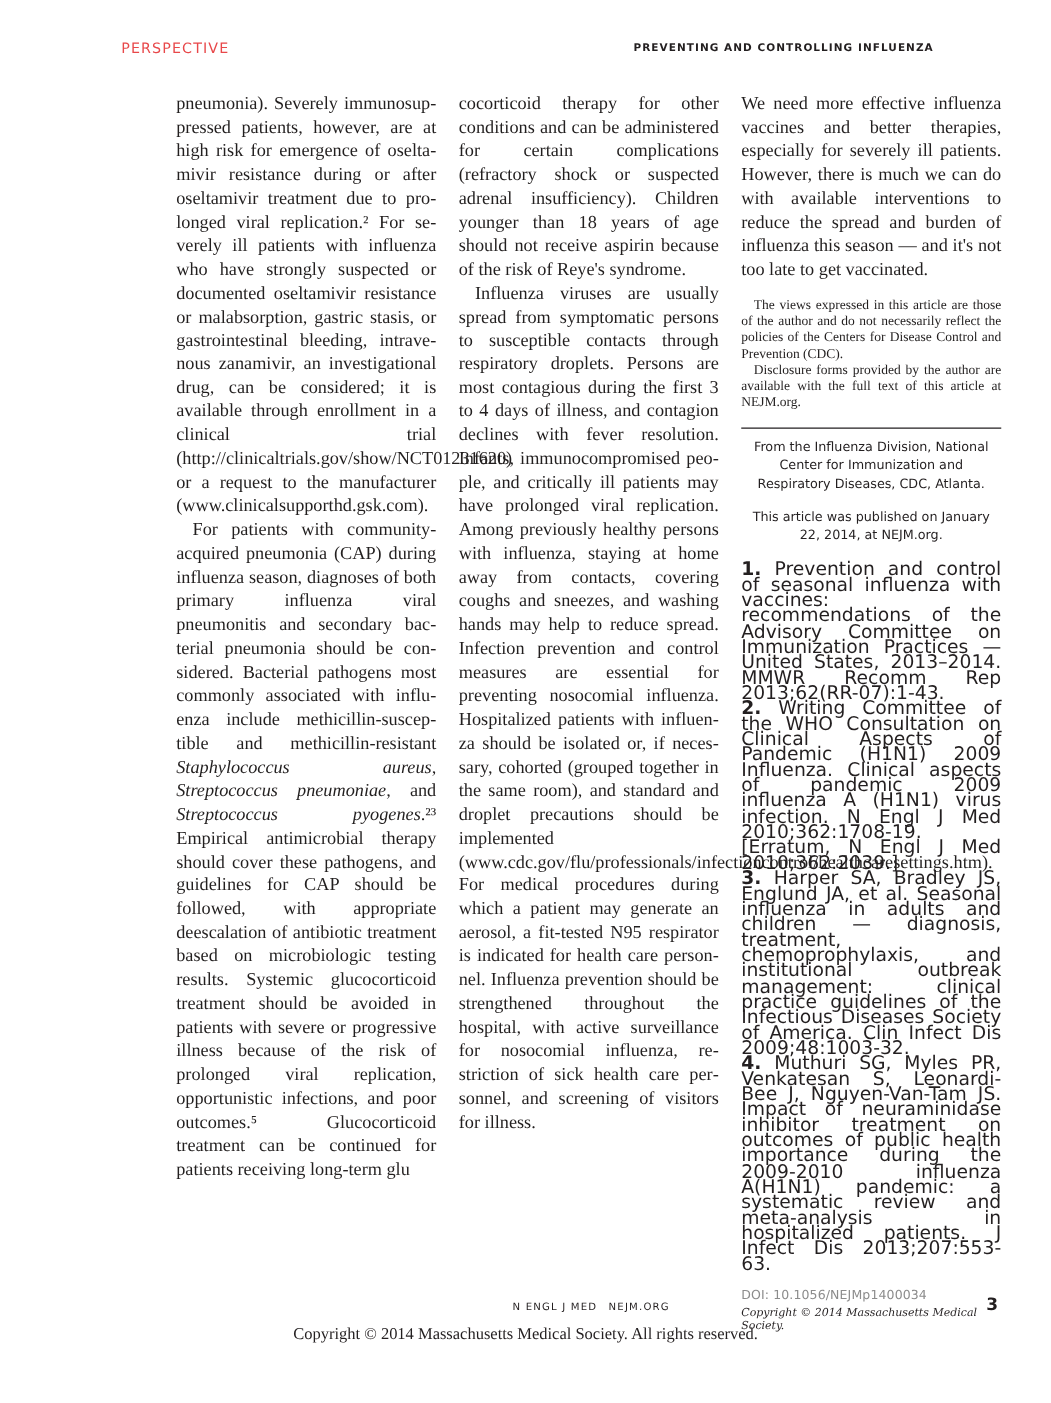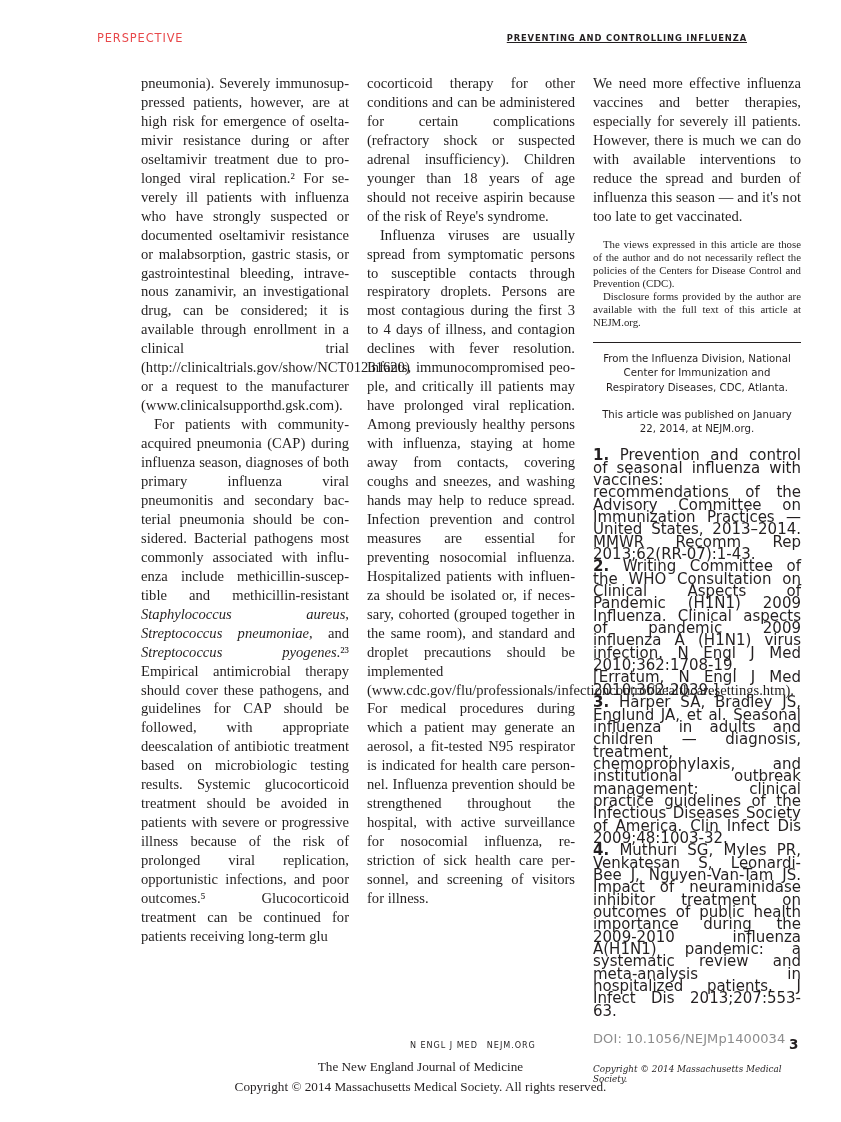--- a/index.html
+++ b/index.html
@@ -44,21 +44,20 @@
   .runhead-right {
     position: absolute;
     right: 0;
     top: 2px;
     font-family: "DejaVu Sans", sans-serif;
     font-size: 8.4px;
     letter-spacing: 0.85px;
     color: #231f20;
     font-weight: 700;
     white-space: nowrap;
-    text-decoration: underline;
   }
 
   
   .columns {
     position: absolute;
     left: 141px;
     top: 74px;
     width: 660px;
   }
   .col {
@@ -115,23 +114,23 @@
     line-height: 12.35px;
     color: #231f20;
     text-align: justify;
     margin: 0;
   }
   .refs .ref { display: block; }
   .refs .refnum { font-weight: 700; }
 
   .doi {
     font-family: "DejaVu Sans", sans-serif;
-    font-size: 13px;
+    font-size: 10px;
     color: #8c8c8c;
-    margin: 14px 0 18px 0;
+    margin: 14px 0 4px 0;
     letter-spacing: 0.1px;
   }
   .copyline {
     font-family: "DejaVu Serif", serif;
     font-style: italic;
     font-size: 8.8px;
     color: #231f20;
     margin: 0;
   }
 
@@ -220,17 +219,16 @@
     </div>
 
   </div>
 
   <div class="foot-journal">
     <span>N ENGL J MED</span><span class="gap"></span><span>NEJM.ORG</span>
   </div>
   <div class="foot-page">3</div>
 
   <div class="dl-block">
-    <div class="dl-line">The New England Journal of Medicine</div>
     <div class="dl-line">Copyright © 2014 Massachusetts Medical Society. All rights reserved.</div>
   </div>
 
 </div>
 
 </body></html>

